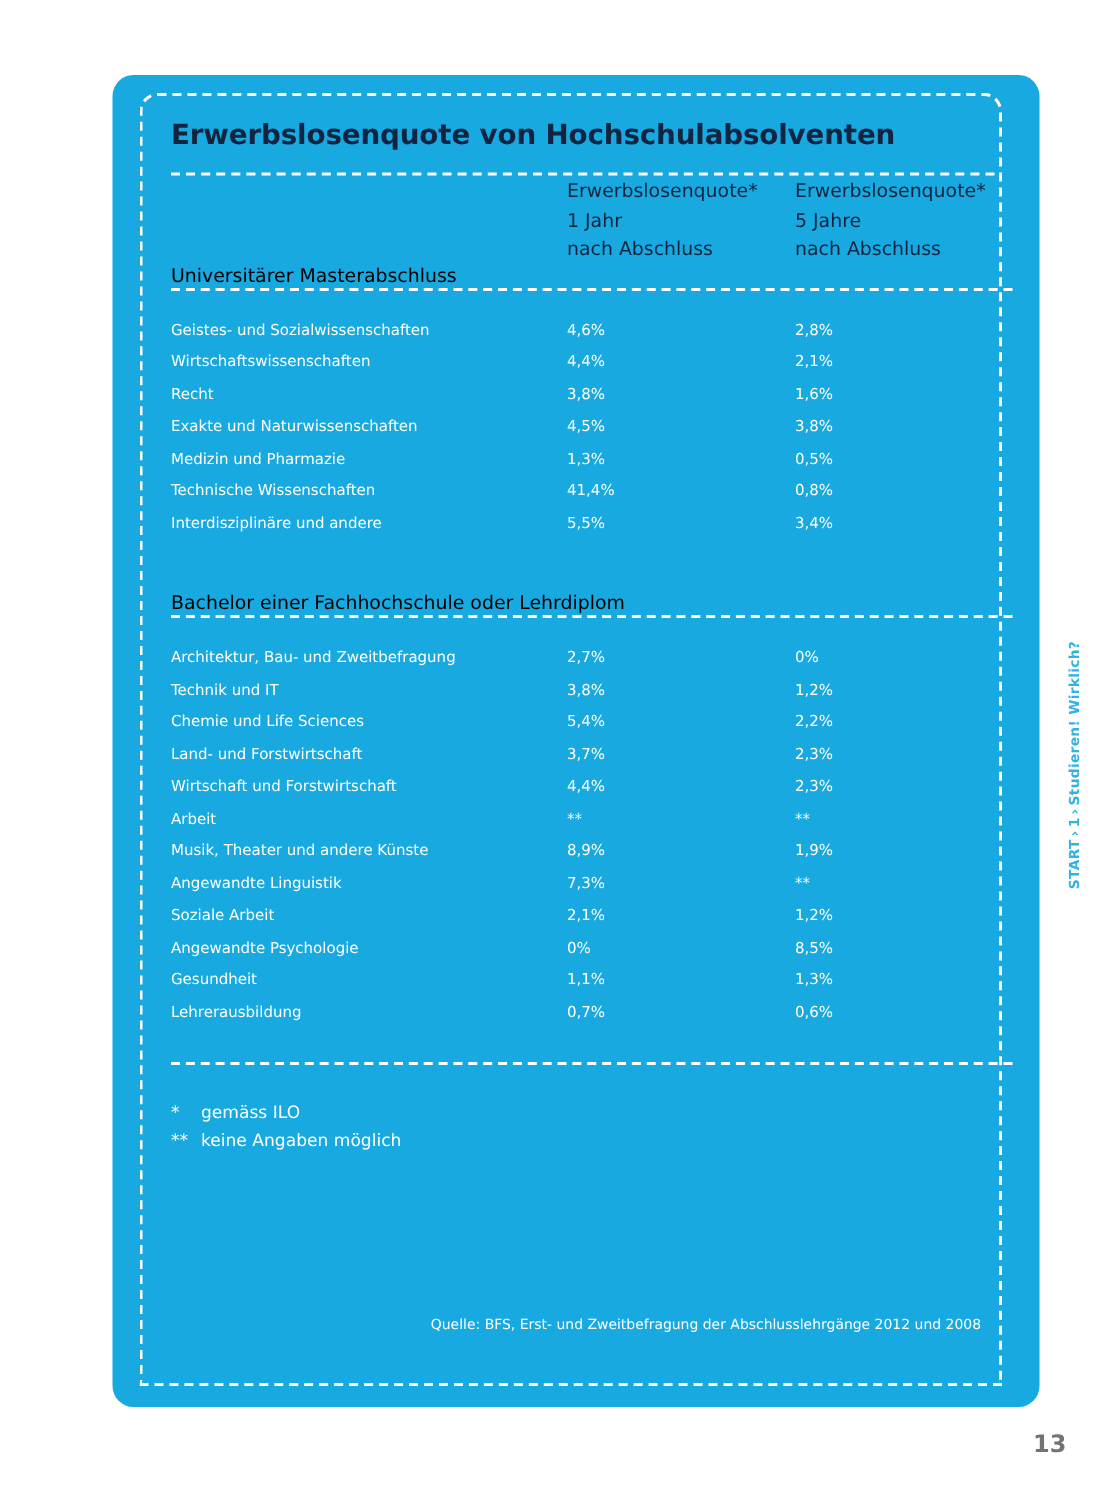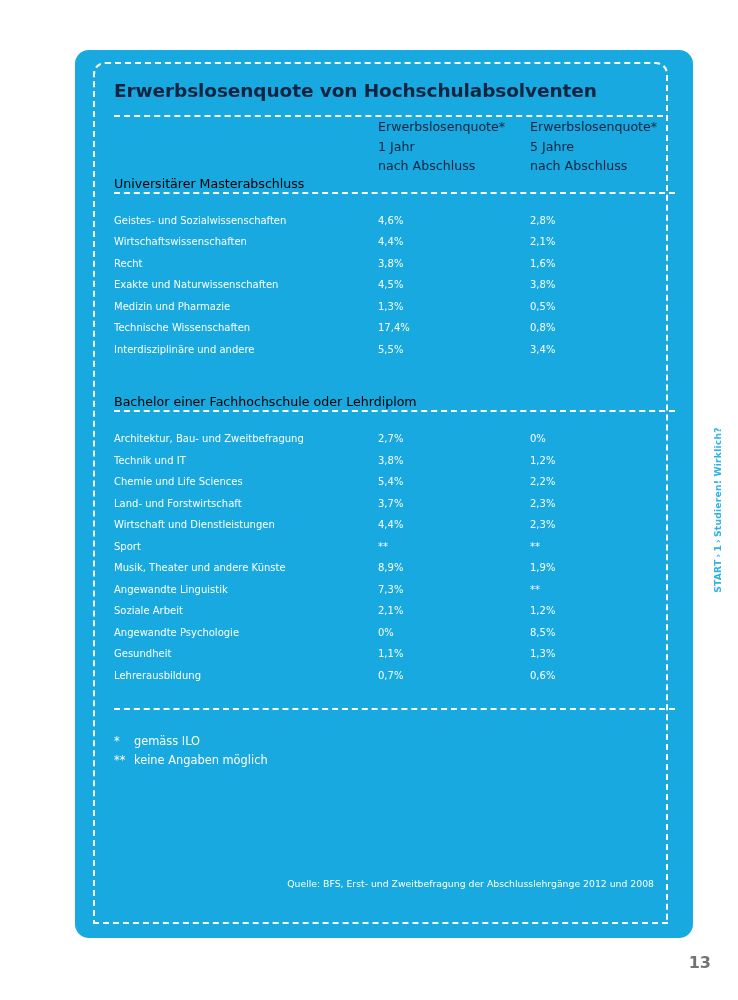--- a/index.html
+++ b/index.html
@@ -247,21 +247,21 @@
             <td class="row-val">4,5%</td>
             <td class="row-val">3,8%</td>
           </tr>
           <tr>
             <td class="row-label">Medizin und Pharmazie</td>
             <td class="row-val">1,3%</td>
             <td class="row-val">0,5%</td>
           </tr>
           <tr>
             <td class="row-label">Technische Wissenschaften</td>
-            <td class="row-val">17,4%</td>
+            <td class="row-val">41,4%</td>
             <td class="row-val">0,8%</td>
           </tr>
           <tr>
             <td class="row-label">Interdisziplinäre und andere</td>
             <td class="row-val">5,5%</td>
             <td class="row-val">3,4%</td>
           </tr>
 
           <tr>
               <td colspan="3" class="spacer-md"></td>
@@ -295,26 +295,26 @@
             <td class="row-label">Chemie und Life Sciences</td>
             <td class="row-val">5,4%</td>
             <td class="row-val">2,2%</td>
           </tr>
           <tr>
             <td class="row-label">Land- und Forstwirtschaft</td>
             <td class="row-val">3,7%</td>
             <td class="row-val">2,3%</td>
           </tr>
           <tr>
-            <td class="row-label">Wirtschaft und Dienstleistungen</td>
+            <td class="row-label">Wirtschaft und Forstwirtschaft</td>
             <td class="row-val">4,4%</td>
             <td class="row-val">2,3%</td>
           </tr>
           <tr>
-            <td class="row-label">Sport</td>
+            <td class="row-label">Arbeit</td>
             <td class="row-val">**</td>
             <td class="row-val">**</td>
           </tr>
           <tr>
             <td class="row-label">Musik, Theater und andere Künste</td>
             <td class="row-val">8,9%</td>
             <td class="row-val">1,9%</td>
           </tr>
           <tr>
             <td class="row-label">Angewandte Linguistik</td>

